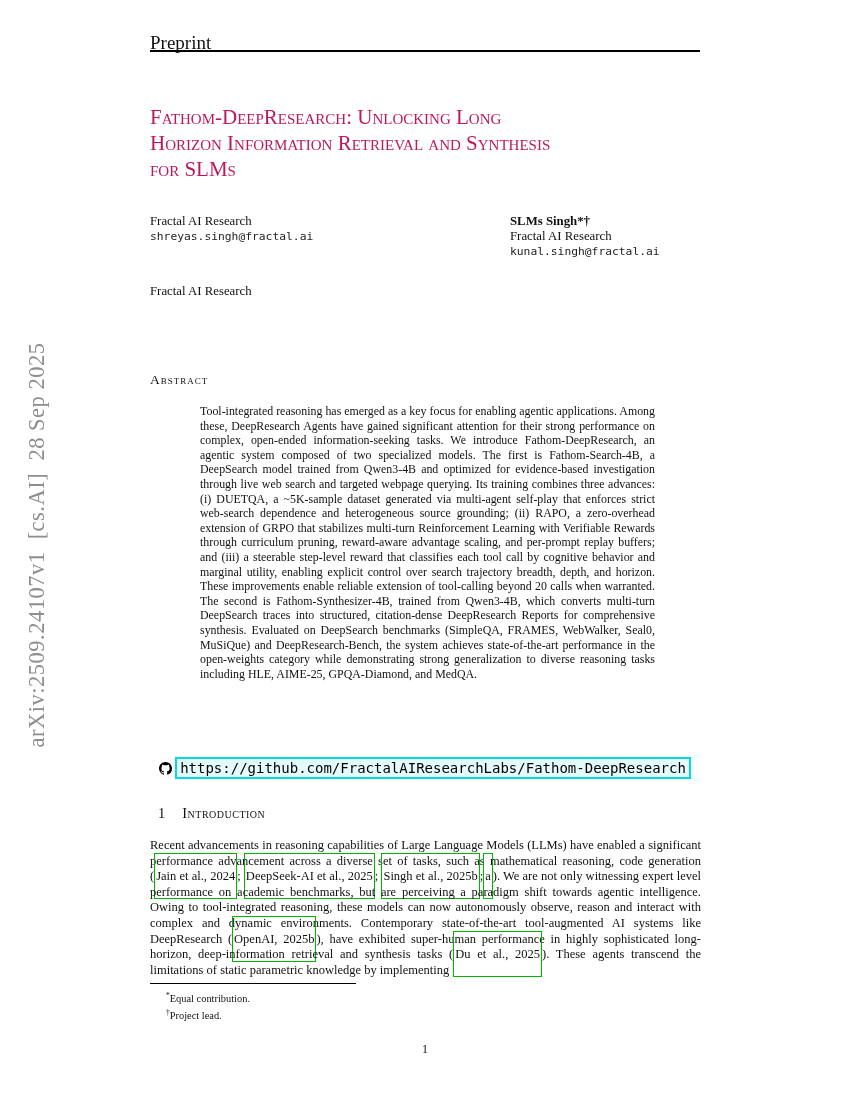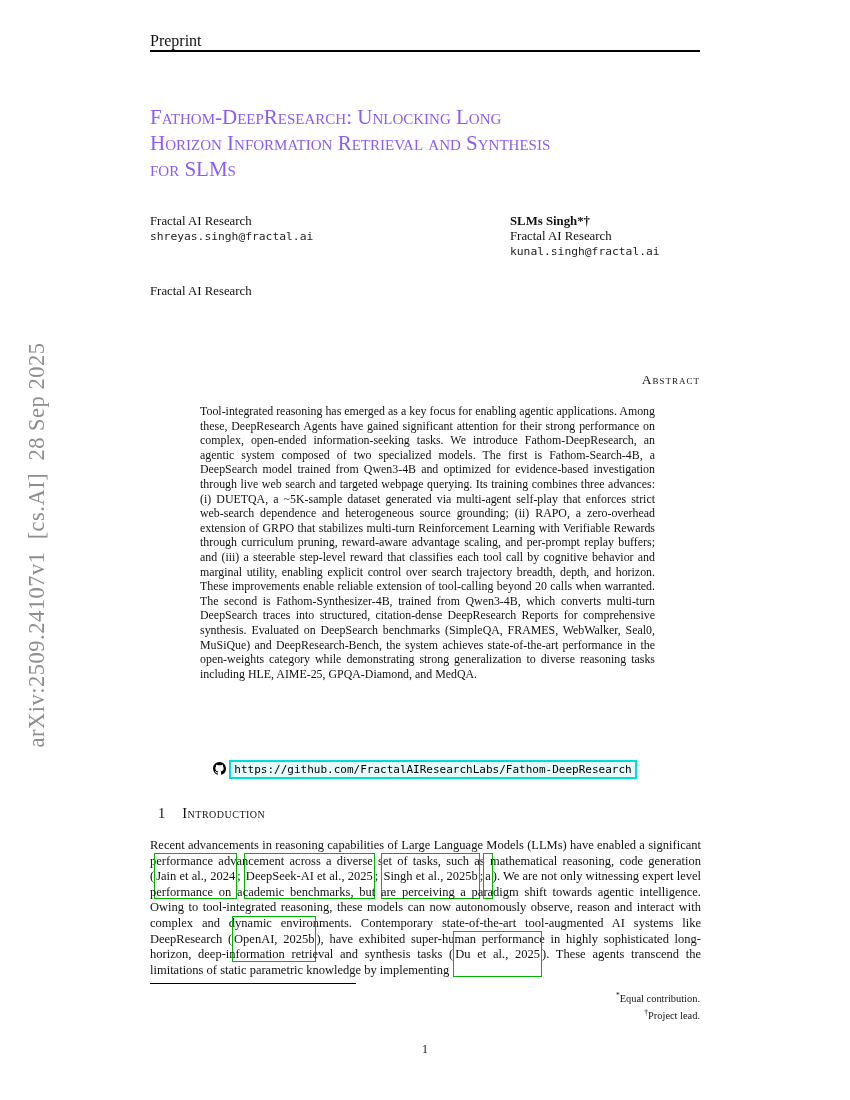--- a/index.html
+++ b/index.html
@@ -1,59 +1,59 @@
 <!DOCTYPE html>
 <html><head>
 <meta charset="utf-8">
 <style>
   html,body{margin:0;padding:0;background:#ffffff;}
   .page{
     position:relative;width:850px;height:1100px;background:#ffffff;overflow:hidden;
     font-family:"Liberation Serif", serif;color:#111;
   }
   
-  .preprint{position:absolute;left:150px;top:32px;font-size:16px;}
+  .preprint{position:absolute;left:150px;top:32px;font-size:19px;}
   .header-rule{position:absolute;left:150px;top:50px;width:550px;height:2px;background:#000;}
   
   .watermark{
     position:absolute;left:37px;top:545px;
     transform:translate(-50%,-50%) rotate(-90deg);
     transform-origin:center center;
     font-size:22.5px;color:#8e8e8e;white-space:pre;letter-spacing:0.5px;
   }
   
-  .title{position:absolute;left:150px;top:104px;width:585px;font-variant:small-caps;font-size:21px;line-height:26px;color:#8b5cf6;}
+  .title{position:absolute;left:150px;top:104px;width:585px;font-variant:small-caps;font-size:21px;line-height:26px;color:#be185d;}
   .title .tline{display:block;}
   
   .authors{position:absolute;left:150px;top:214px;width:560px;}
   .author{position:absolute;width:330px;}
   .author.a1{left:0;top:0;}
   .author.a2{left:360px;top:0;}
   .author.a3{left:0;top:70px;}
   .author-name{font-weight:bold;font-size:12.8px;line-height:15px;}
   .author-affil{font-size:12.8px;line-height:15px;}
   .author-email{font-family:"DejaVu Sans Mono", monospace;font-size:11.3px;line-height:16px;color:#222;}
   
-  .abstract-heading{position:absolute;left:150px;top:372px;width:550px;text-align:right;font-variant:small-caps;font-size:13.5px;letter-spacing:1px;}
+  .abstract-heading{position:absolute;left:150px;top:372px;width:550px;text-align:left;font-variant:small-caps;font-size:13.5px;letter-spacing:1px;}
   .abstract-body{position:absolute;left:200px;top:404px;width:455px;text-align:justify;font-size:11.9px;line-height:14.6px;}
   
   .repo-line{position:absolute;left:150px;top:759px;width:550px;text-align:center;}
   .gh-icon{display:inline-block;vertical-align:-2px;margin-right:3px;}
   .repo-link{
-    font-family:"DejaVu Sans Mono", monospace;font-size:11px;color:#000;
+    font-family:"DejaVu Sans Mono", monospace;font-size:14px;color:#000;
     border:2px solid #00dcdc;background:rgba(0,220,220,0.10);padding:1px 3px;cursor:pointer;
   }
   
   .section-heading{position:absolute;left:150px;top:805px;font-variant:small-caps;font-size:14.5px;margin-left:8px;}
   .section-heading .sec-title{margin-left:17px;letter-spacing:0.5px;}
   .intro{position:absolute;left:150px;top:838px;width:551px;text-align:justify;font-size:12.5px;line-height:15.6px;}
   .cite{border:1px solid #00b400;padding:15px 1px;cursor:pointer;}
   
   .footnote-rule{position:absolute;left:150px;top:983px;width:206px;height:1px;background:#000;}
-  .footnotes{position:absolute;left:150px;top:989px;width:550px;font-size:10.4px;line-height:13.5px;text-align:right;}
+  .footnotes{position:absolute;left:150px;top:989px;width:550px;font-size:10.4px;line-height:13.5px;}
   .footnote{text-indent:16px;}
   .footnote sup{font-size:7.5px;}
   
   .page-number{position:absolute;left:0;top:1042px;width:850px;text-align:center;font-size:12px;}
 </style>
 </head>
 <body>
 
 <div class="page">
 

